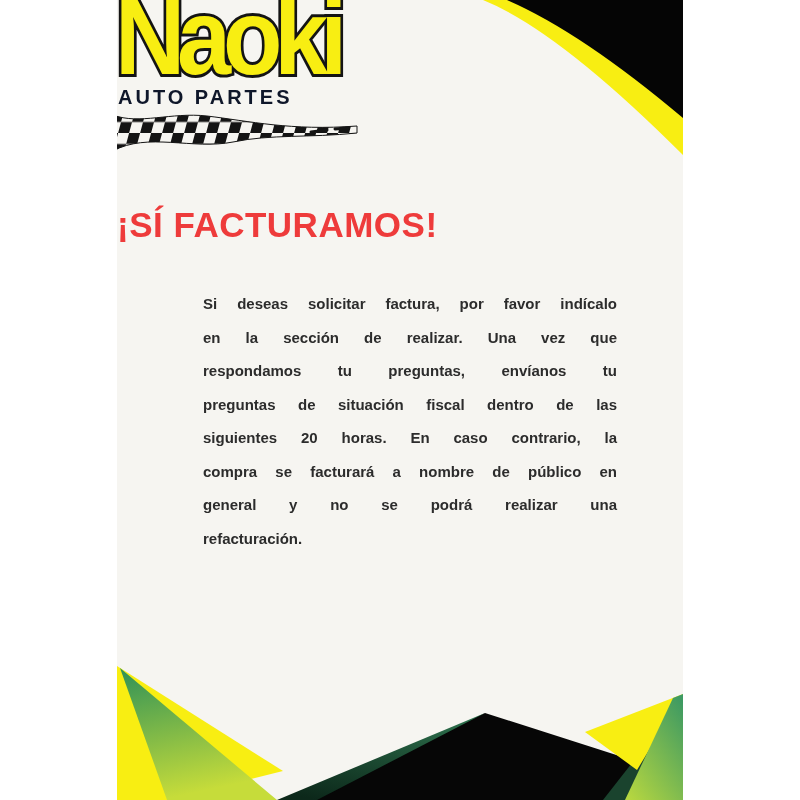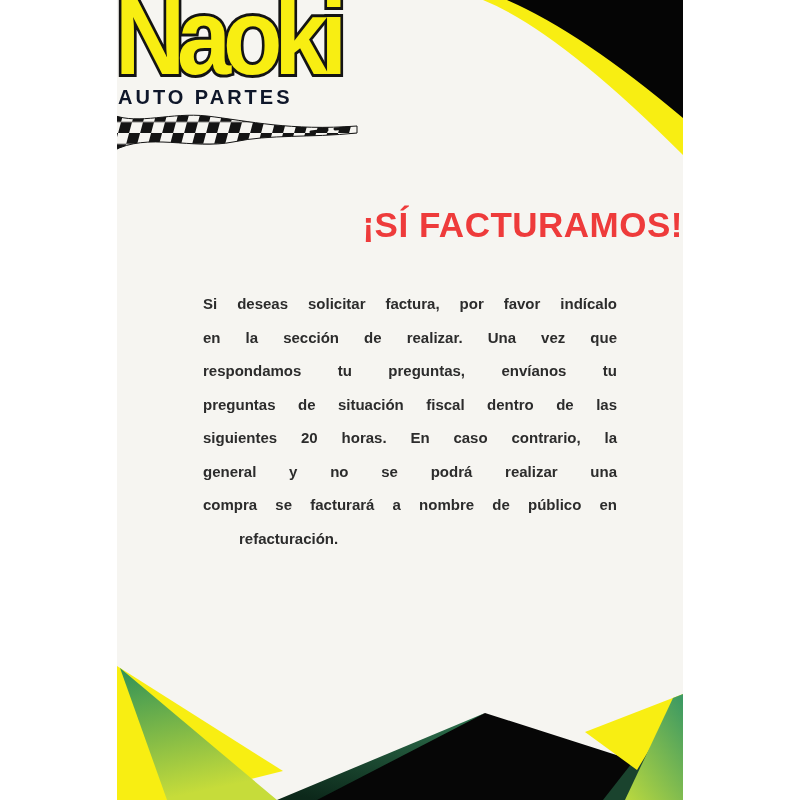--- a/index.html
+++ b/index.html
@@ -26,34 +26,34 @@
   }
   .flag{position:absolute;left:-4px;top:111px;width:246px;height:44px;display:block;}
   .tagline{
     position:absolute;left:2px;top:151px;
     font-size:12.5px;font-weight:700;letter-spacing:.4px;color:var(--tagline-red,#e2333a);
     white-space:pre-wrap;
   }
 
   .title{
     position:absolute;left:0;top:205px;width:566px;margin:0;
-    text-align:right;font-size:35px;font-weight:800;letter-spacing:.5px;
+    text-align:left;font-size:35px;font-weight:800;letter-spacing:.5px;
     color:var(--title-red,#ee3b3b);
   }
 
   .body{
     position:absolute;left:86px;top:287px;width:414px;
     font-size:15px;font-weight:700;color:var(--text-dark,#2c2c2c);
   }
   .bline{
     height:33.5px;line-height:33.5px;
     text-align:justify;text-align-last:justify;
     white-space:nowrap;overflow:visible;
   }
-  .bline:last-child{text-align-last:left;margin-left:36px;}
+  .bline:last-child{text-align-last:left;}
 
   .decor-bottom{position:absolute;left:0;bottom:0;width:566px;height:140px;display:block;}
 </style>
 </head>
 <body>
 
 <div class="canvas">
   <div class="page">
 
     <svg class="corner-tr" viewBox="0 0 200 160" aria-hidden="true">
@@ -78,22 +78,22 @@
 
 
     <h1 class="title">¡SÍ FACTURAMOS!</h1>
 
     <div class="body">
       <div class="bline">Si deseas solicitar factura, por favor indícalo</div>
       <div class="bline">en la sección de realizar. Una vez que</div>
       <div class="bline">respondamos tu preguntas, envíanos tu</div>
       <div class="bline">preguntas de situación fiscal dentro de las</div>
       <div class="bline">siguientes 20 horas. En caso contrario, la</div>
+      <div class="bline">compra se facturará a nombre de público en</div>
       <div class="bline">general y no se podrá realizar una</div>
-      <div class="bline">compra se facturará a nombre de público en</div>
       <div class="bline">refacturación.</div>
     </div>
 
     <svg class="decor-bottom" viewBox="0 0 566 140" aria-hidden="true">
       <defs>
         <linearGradient id="gL" x1="0" y1="0" x2="0.25" y2="1">
           <stop offset="0" stop-color="#2f9157"></stop>
           <stop offset="1" stop-color="#c6dc3a"></stop>
         </linearGradient>
         <linearGradient id="gFace" x1="0.7" y1="0" x2="0.2" y2="1">

